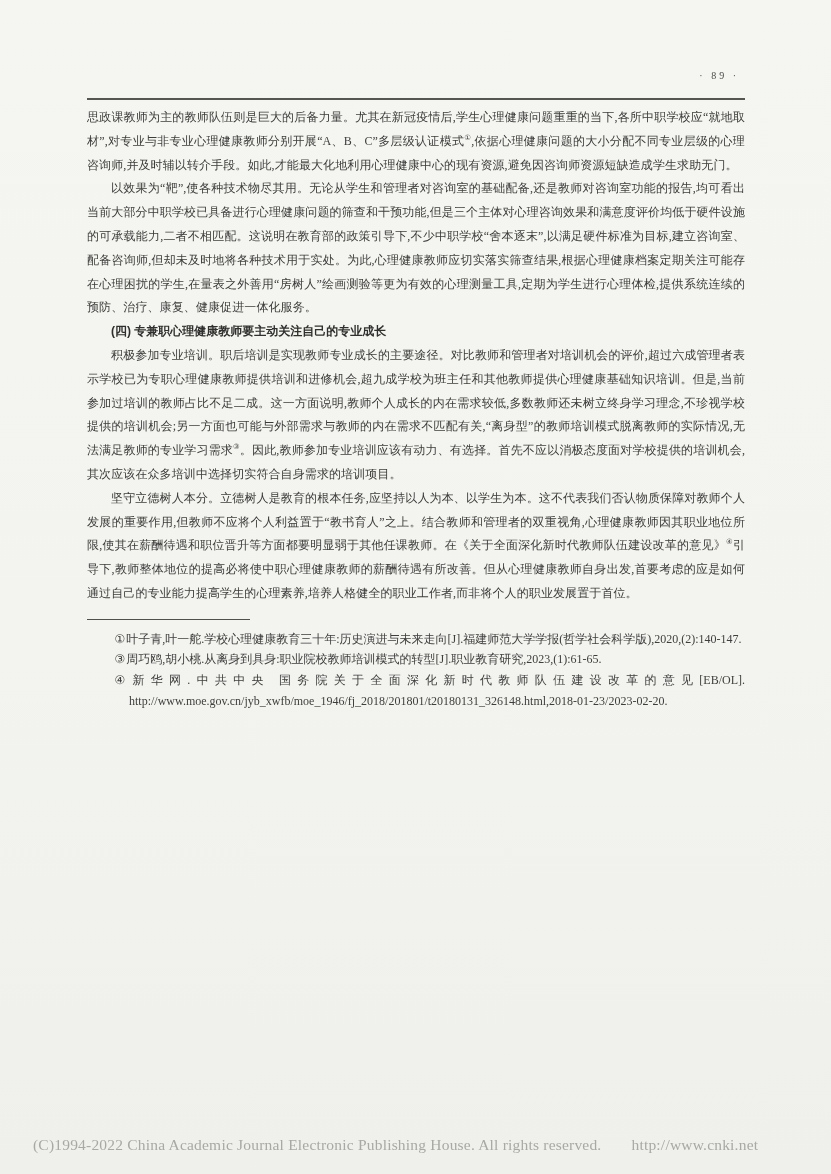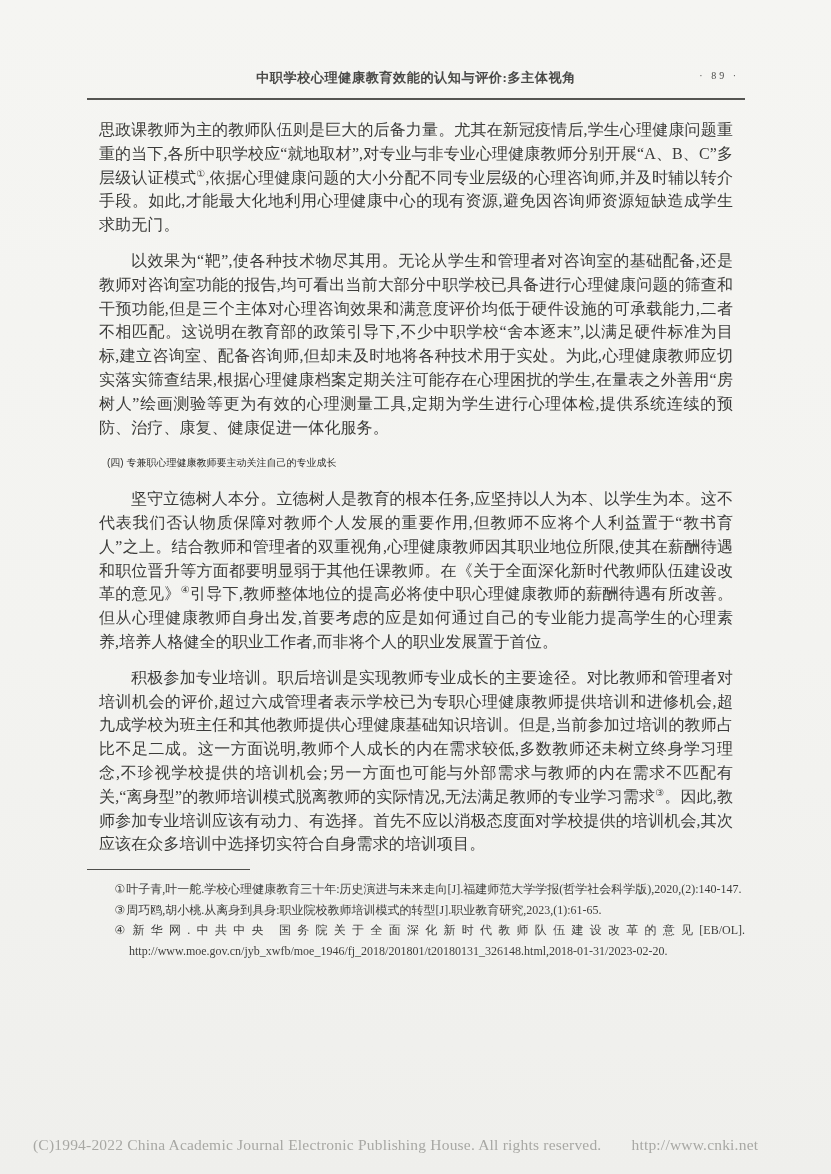--- a/index.html
+++ b/index.html
@@ -54,39 +54,39 @@
     border-top: 2px solid #555552;
   }
   
   .content {
     position: absolute;
     top: 106px;
     left: 87px;
     width: 658px;
   }
   .para {
-    margin: 12px;
-    font-size: 16px;
+    margin: 0;
+    font-size: 12px;
     line-height: 23.8px;
     text-align: justify;
     text-indent: 2em;
     letter-spacing: 0.1px;
     color: #3c3c3a;
   }
   .para.no-indent { text-indent: 0; }
   sup.fn-ref {
     font-size: 0.62em;
     vertical-align: super;
     line-height: 0;
   }
   .section-heading {
     margin: 0;
     font-family: "Liberation Sans", "DejaVu Sans", sans-serif;
-    font-weight: normal;
-    font-size: 10px;
+    font-weight: bold;
+    font-size: 12px;
     line-height: 23.8px;
     text-indent: 2em;
     color: #2f2f2d;
   }
   
   .footnote-rule {
     width: 163px;
     border-top: 1.6px solid #4f4f4c;
     margin: 13px 0 9px 0;
   }
@@ -114,45 +114,44 @@
     white-space: nowrap;
   }
   .footer-url { margin-left: 30px; }
 </style>
 </head>
 <body>
 
 <div class="page">
 
   <div class="header">
-    <div class="header-title">中职学校心理健康教育效能的认知与评价:多主体视角</div>
     <div class="header-page-num">· 89 ·</div>
   </div>
   <div class="header-rule"></div>
 
   <div class="content">
     <p class="para no-indent supify">思政课教师为主的教师队伍则是巨大的后备力量。尤其在新冠疫情后,学生心理健康问题重重的当下,各所中职学校应“就地取材”,对专业与非专业心理健康教师分别开展“A、B、C”多层级认证模式<sup class="fn-ref">①</sup>,依据心理健康问题的大小分配不同专业层级的心理咨询师,并及时辅以转介手段。如此,才能最大化地利用心理健康中心的现有资源,避免因咨询师资源短缺造成学生求助无门。</p>
     <p class="para supify">以效果为“靶”,使各种技术物尽其用。无论从学生和管理者对咨询室的基础配备,还是教师对咨询室功能的报告,均可看出当前大部分中职学校已具备进行心理健康问题的筛查和干预功能,但是三个主体对心理咨询效果和满意度评价均低于硬件设施的可承载能力,二者不相匹配。这说明在教育部的政策引导下,不少中职学校“舍本逐末”,以满足硬件标准为目标,建立咨询室、配备咨询师,但却未及时地将各种技术用于实处。为此,心理健康教师应切实落实筛查结果,根据心理健康档案定期关注可能存在心理困扰的学生,在量表之外善用“房树人”绘画测验等更为有效的心理测量工具,定期为学生进行心理体检,提供系统连续的预防、治疗、康复、健康促进一体化服务。</p>
 
     <h3 class="section-heading">(四) 专兼职心理健康教师要主动关注自己的专业成长</h3>
 
+    <p class="para supify">积极参加专业培训。职后培训是实现教师专业成长的主要途径。对比教师和管理者对培训机会的评价,超过六成管理者表示学校已为专职心理健康教师提供培训和进修机会,超九成学校为班主任和其他教师提供心理健康基础知识培训。但是,当前参加过培训的教师占比不足二成。这一方面说明,教师个人成长的内在需求较低,多数教师还未树立终身学习理念,不珍视学校提供的培训机会;另一方面也可能与外部需求与教师的内在需求不匹配有关,“离身型”的教师培训模式脱离教师的实际情况,无法满足教师的专业学习需求<sup class="fn-ref">③</sup>。因此,教师参加专业培训应该有动力、有选择。首先不应以消极态度面对学校提供的培训机会,其次应该在众多培训中选择切实符合自身需求的培训项目。</p>
     <p class="para supify">坚守立德树人本分。立德树人是教育的根本任务,应坚持以人为本、以学生为本。这不代表我们否认物质保障对教师个人发展的重要作用,但教师不应将个人利益置于“教书育人”之上。结合教师和管理者的双重视角,心理健康教师因其职业地位所限,使其在薪酬待遇和职位晋升等方面都要明显弱于其他任课教师。在《关于全面深化新时代教师队伍建设改革的意见》<sup class="fn-ref">④</sup>引导下,教师整体地位的提高必将使中职心理健康教师的薪酬待遇有所改善。但从心理健康教师自身出发,首要考虑的应是如何通过自己的专业能力提高学生的心理素养,培养人格健全的职业工作者,而非将个人的职业发展置于首位。</p>
-    <p class="para supify">积极参加专业培训。职后培训是实现教师专业成长的主要途径。对比教师和管理者对培训机会的评价,超过六成管理者表示学校已为专职心理健康教师提供培训和进修机会,超九成学校为班主任和其他教师提供心理健康基础知识培训。但是,当前参加过培训的教师占比不足二成。这一方面说明,教师个人成长的内在需求较低,多数教师还未树立终身学习理念,不珍视学校提供的培训机会;另一方面也可能与外部需求与教师的内在需求不匹配有关,“离身型”的教师培训模式脱离教师的实际情况,无法满足教师的专业学习需求<sup class="fn-ref">③</sup>。因此,教师参加专业培训应该有动力、有选择。首先不应以消极态度面对学校提供的培训机会,其次应该在众多培训中选择切实符合自身需求的培训项目。</p>
 
     <div class="footnote-rule"></div>
 
     <div class="footnotes">
       <p class="footnote">
         <span class="fn-marker">①</span><span>叶子青,叶一舵.学校心理健康教育三十年:历史演进与未来走向[J].福建师范大学学报(哲学社会科学版),2020,(2):140-147.</span>
       </p>
       <p class="footnote">
         <span class="fn-marker">③</span><span>周巧鸥,胡小桃.从离身到具身:职业院校教师培训模式的转型[J].职业教育研究,2023,(1):61-65.</span>
       </p>
       <p class="footnote">
-        <span class="fn-marker">④</span><span>新华网.中共中央 国务院关于全面深化新时代教师队伍建设改革的意见[EB/OL]. http://www.moe.gov.cn/jyb_xwfb/moe_1946/fj_2018/201801/t20180131_326148.html,2018-01-31/2023-02-20.</span>
+        <span class="fn-marker">④</span><span>新华网.中共中央 国务院关于全面深化新时代教师队伍建设改革的意见[EB/OL]. http://www.moe.gov.cn/jyb_xwfb/moe_1946/fj_2018/201801/t20180131_326148.html,2018-01-23/2023-02-20.</span>
       </p>
     </div>
   </div>
 
   <div class="footer">
     <span>(C)1994-2022 China Academic Journal Electronic Publishing House. All rights reserved.</span><span class="footer-url">http://www.cnki.net</span>
   </div>
 
 </div>
 

